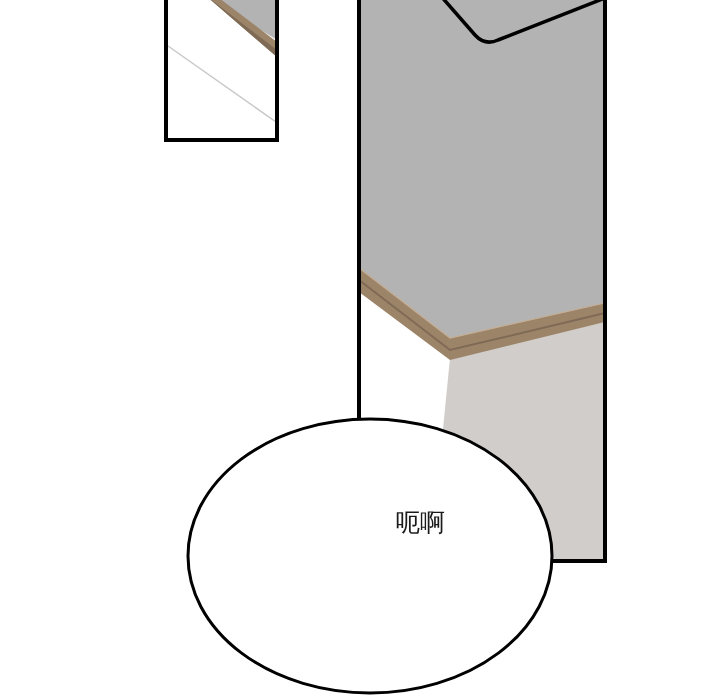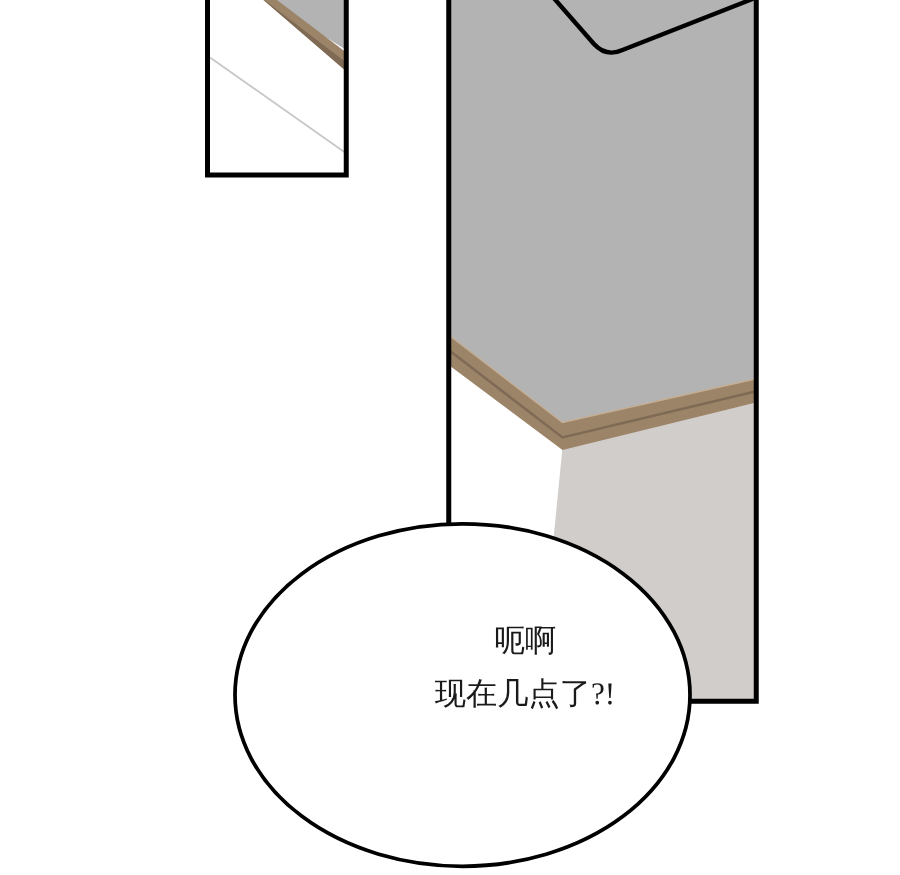--- a/index.html
+++ b/index.html
@@ -1,20 +1,20 @@
 <!DOCTYPE html>
 <html><head>
 <meta charset="utf-8">
 <style>
   html, body { margin: 0; padding: 0; background: #ffffff; }
   .canvas { position: relative; width: 720px; height: 700px; overflow: hidden; background: #ffffff; }
   svg { position: absolute; left: 0; top: 0; }
   .bubble-text {
-    position: absolute; left: 190px; top: 493px; width: 460px;
-    text-align: center; font-family: Liberation Serif, serif;
+    position: absolute; left: 190px; top: 504px; width: 460px;
+    text-align: center; font-family: Liberation Mono, monospace;
     font-size: 25px; line-height: 42px; color: #1a1a1a;
   }
   .bubble-text div { display: block; }
 </style>
 </head>
 <body>
 
 <div class="canvas">
   <svg width="720" height="700" viewBox="0 0 720 700">
 
@@ -43,15 +43,14 @@
 
       <path d="M440,-5 L475,35 Q485,46 498,40 L605,-2" fill="none" stroke="#000" stroke-width="3.5" stroke-linejoin="round"></path>
       <rect x="359" y="-5" width="246" height="566" fill="none" stroke="#000" stroke-width="4"></rect>
     </g>
 
     <ellipse cx="370" cy="556" rx="182" ry="137" fill="#ffffff" stroke="#000" stroke-width="3"></ellipse>
   </svg>
 
   <div class="bubble-text">
     <div>呃啊</div>
-    <div>现在几点了?!</div>
   </div>
 </div>
 
 </body></html>

